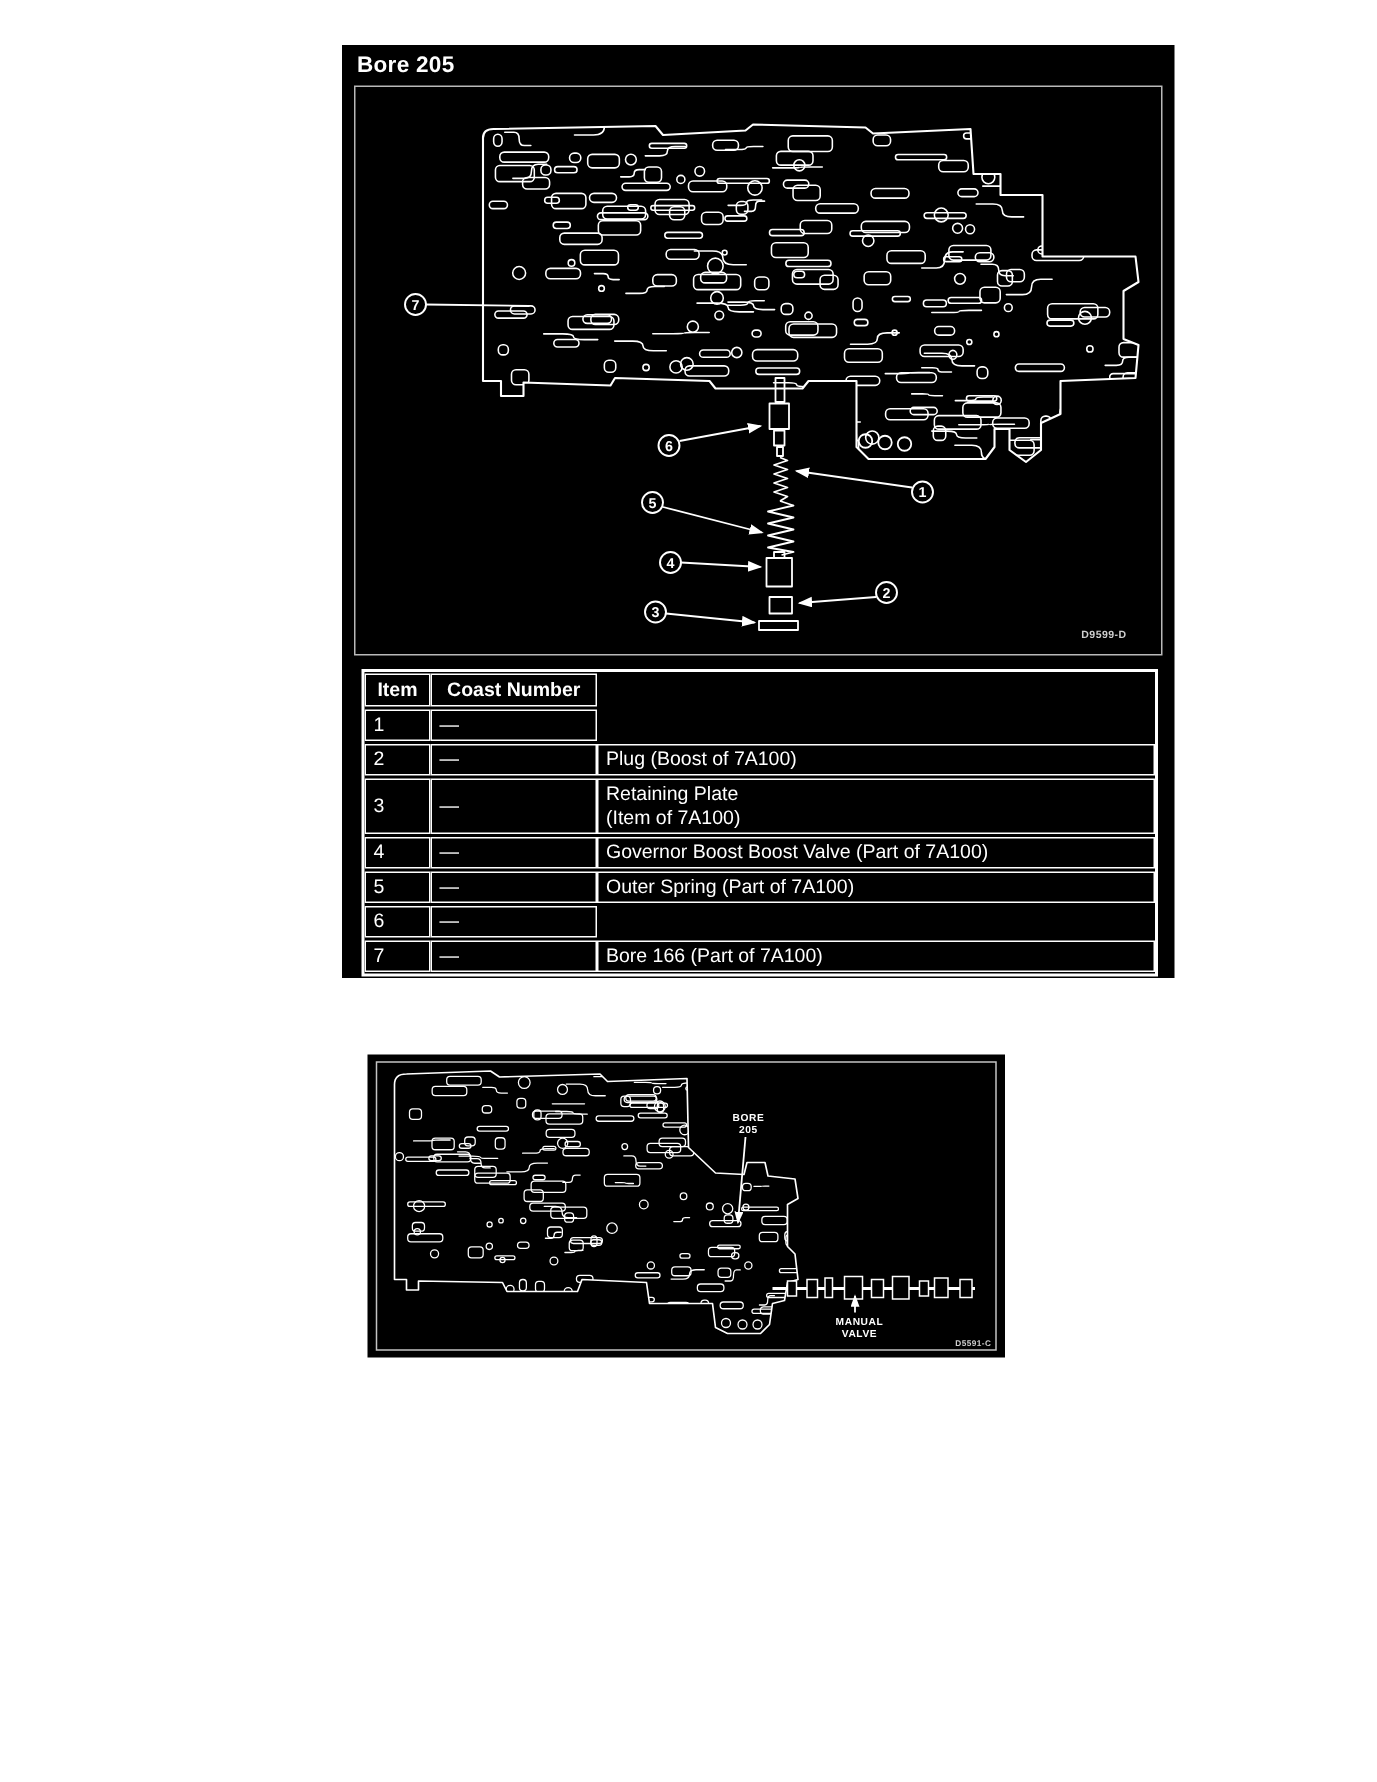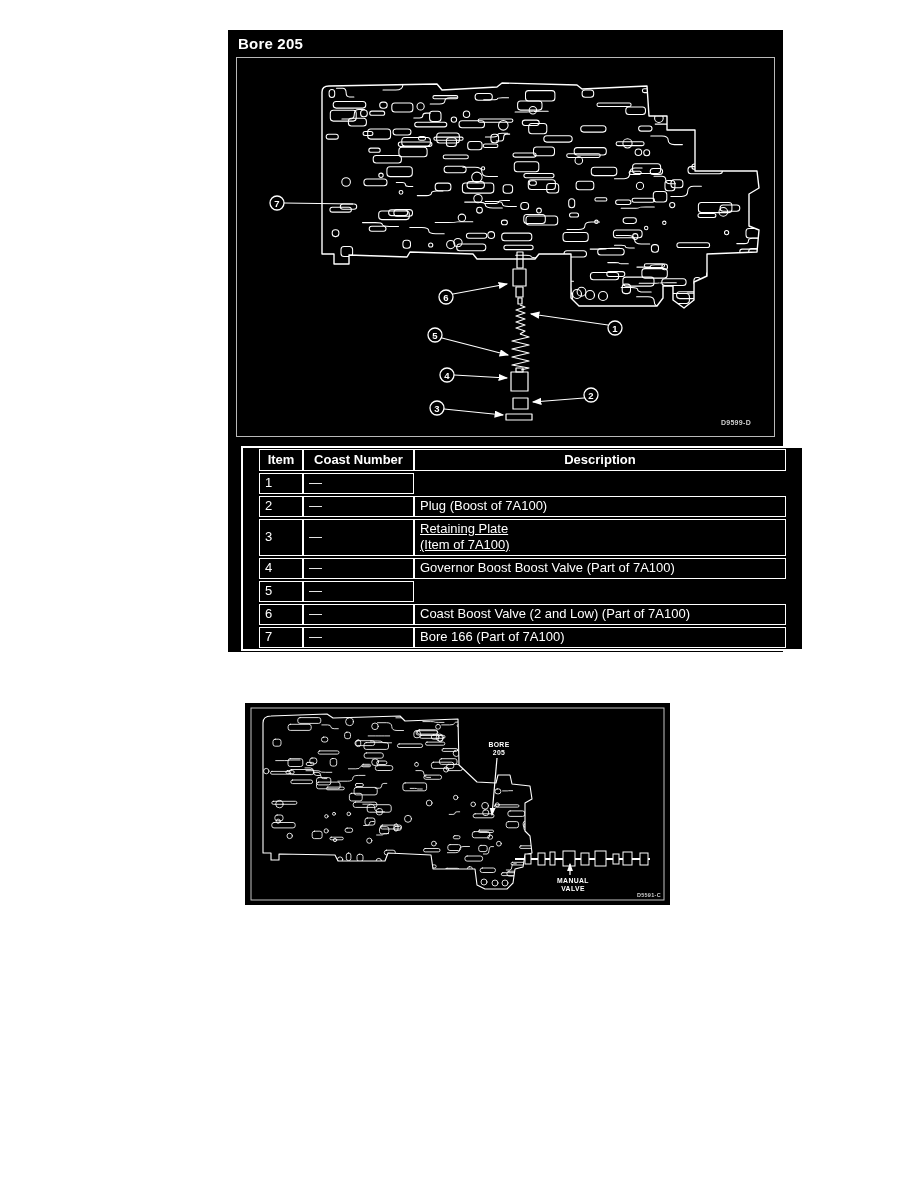--- a/index.html
+++ b/index.html
@@ -6,26 +6,26 @@
   .page{position:relative;width:918px;height:1188px;background:#fff;overflow:hidden;
         font-family:"Liberation Sans",sans-serif;}
   
   .fig1{position:absolute;left:180px;top:30px;width:555px;height:622px;background:#000;margin-left:48px;}
   .fig1-title{position:absolute;left:10px;top:5px;color:#fff;font-size:15px;font-weight:bold;
               letter-spacing:.2px;}
   .dbox{position:absolute;left:8px;top:27px;width:537px;height:378px;border:1px solid #b9b9b9;}
   .dbox svg{display:block;width:537px;height:378px;}
   
   .tbl{position:absolute;left:13px;top:416px;width:527px;border:2px solid #fff;background:#000;
-       display:flex;flex-direction:column;gap:2px;padding:1px 16px;}
+       display:flex;flex-direction:column;gap:2px;padding:1px 0;}
   .trow{display:grid;grid-template-columns:44px 111px 1fr;gap:0;}
   .tc{border:1.5px solid #fff;color:#fff;font-size:13px;display:flex;align-items:center;
       padding:1px 5px;min-height:17px;background:#000;line-height:1.25;}
   .thead .tc{font-weight:bold;justify-content:center;min-height:18px;}
-  .tc.c3col{flex-direction:column;align-items:flex-start;justify-content:center;text-decoration:underline;}
+  .tc.c3col{flex-direction:column;align-items:flex-start;justify-content:center;}
   
   .fig2{position:absolute;left:245px;top:703px;width:425px;height:202px;background:#000;}
   .fig2 svg{display:block;width:425px;height:202px;}
   
   .outline{fill:none;stroke:#fff;stroke-width:1.4;stroke-linejoin:round;}
   .outline2{fill:none;stroke:#fff;stroke-width:1.1;stroke-linejoin:round;}
   .maze{fill:none;stroke:#fff;stroke-width:1.05;stroke-linejoin:round;stroke-linecap:round;}
   .maze2{fill:none;stroke:#fff;stroke-width:.85;stroke-linejoin:round;stroke-linecap:round;}
   .part{fill:none;stroke:#fff;stroke-width:1.2;stroke-linejoin:round;}
   .lead{stroke:#fff;stroke-width:1.2;fill:none;}
@@ -353,21 +353,20 @@
         </g>
 
         <text class="svg-code" x="514" y="367">D9599-D</text>
       </svg>
     </div>
 
     <div class="tbl">
       <div class="trow thead">
         <div class="tc">Item</div>
         <div class="tc">Coast Number</div>
-        <div class="tc">Description</div>
       </div>
       <div class="trow">
         <div class="tc">1</div>
         <div class="tc">—</div>
       </div>
       <div class="trow">
         <div class="tc">2</div>
         <div class="tc">—</div>
         <div class="tc">Plug (Boost of 7A100)</div>
       </div>
@@ -380,25 +379,25 @@
         </div>
       </div>
       <div class="trow">
         <div class="tc">4</div>
         <div class="tc">—</div>
         <div class="tc">Governor Boost Boost Valve (Part of 7A100)</div>
       </div>
       <div class="trow">
         <div class="tc">5</div>
         <div class="tc">—</div>
+        <div class="tc">Outer Spring (Part of 7A100)</div>
       </div>
       <div class="trow">
         <div class="tc">6</div>
         <div class="tc">—</div>
-        <div class="tc">Coast Boost Valve (2 and Low) (Part of 7A100)</div>
       </div>
       <div class="trow">
         <div class="tc">7</div>
         <div class="tc">—</div>
         <div class="tc">Bore 166 (Part of 7A100)</div>
       </div>
     </div>
   </div>
 
   <div class="fig2">

